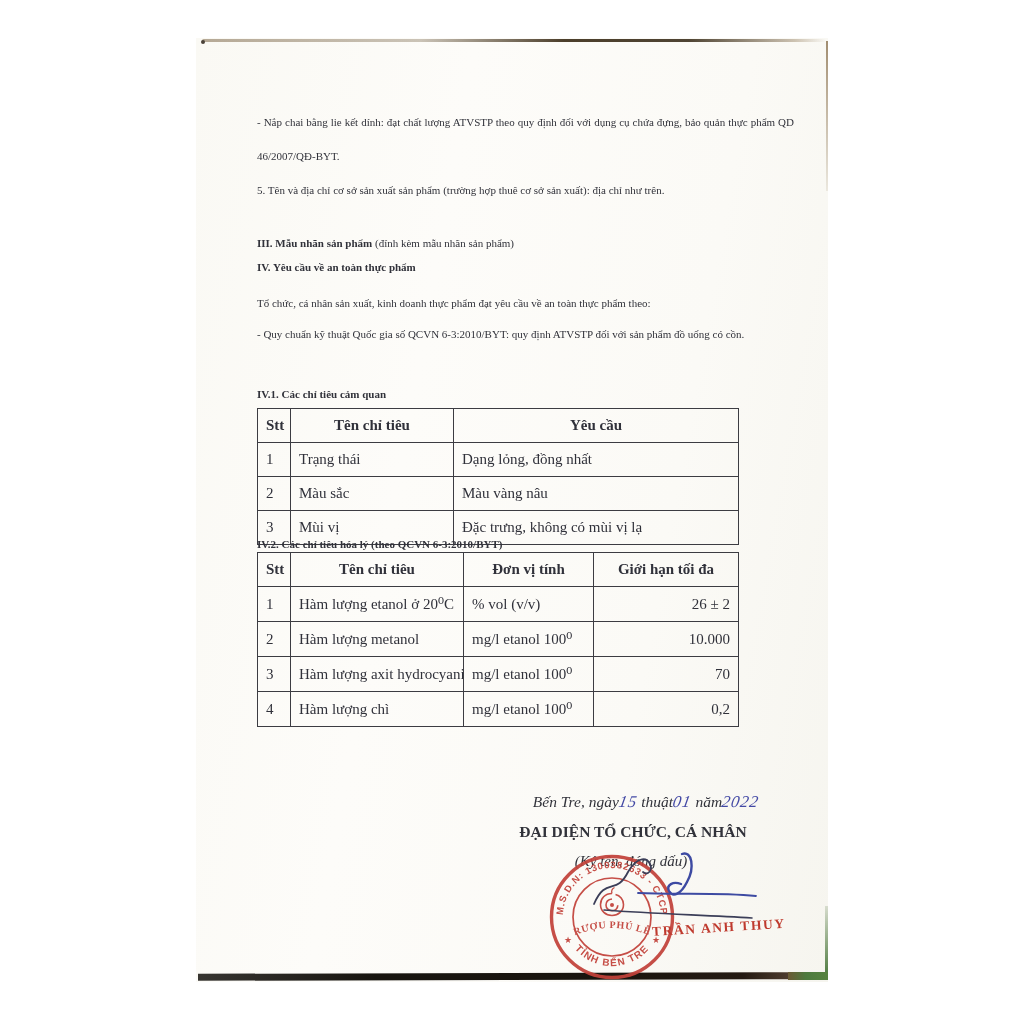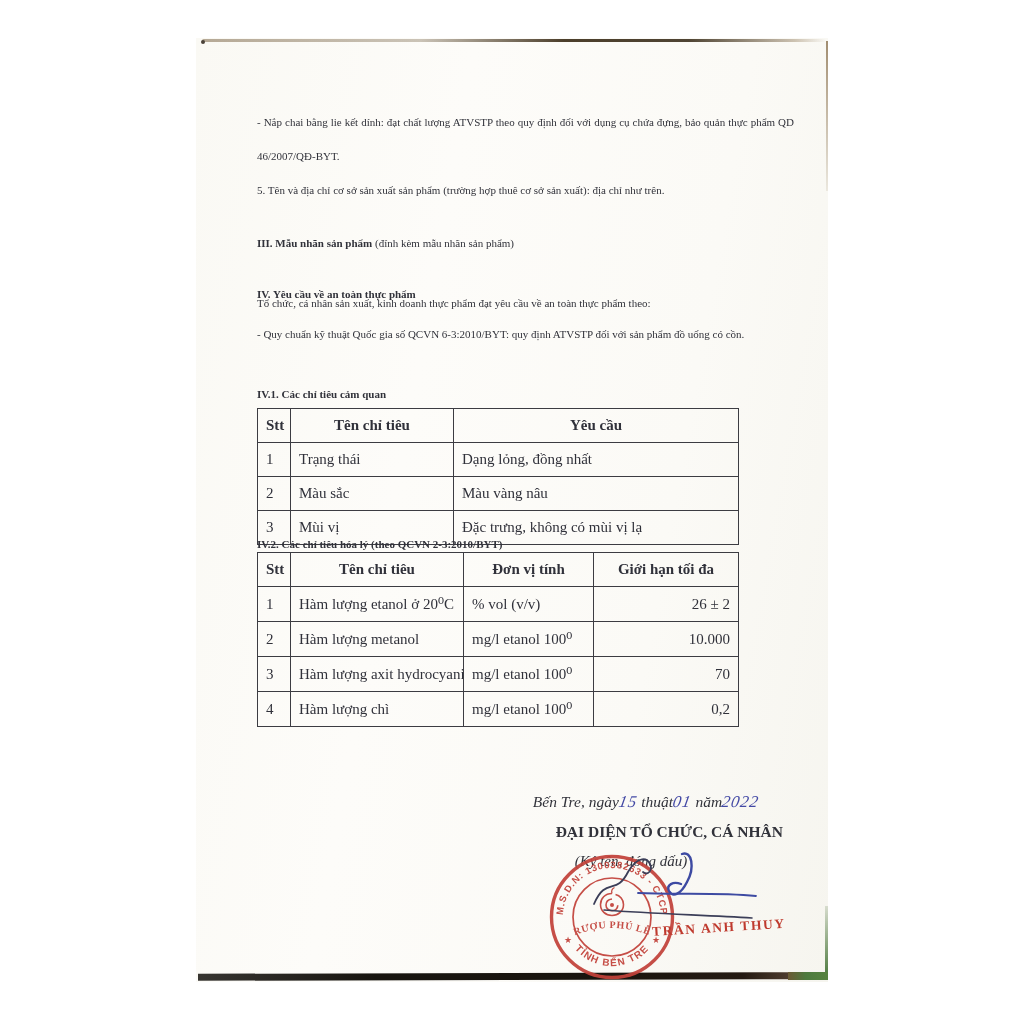--- a/index.html
+++ b/index.html
@@ -71,21 +71,21 @@
   <div class="edge-right"></div>
   <div class="edge-right-low"></div>
   <div class="edge-bottom"></div>
   <div class="edge-bottom-green"></div>
 
   <p class="tx just" style="top:56px;">- Nắp chai bằng lie kết dính: đạt chất lượng ATVSTP theo quy định đối với dụng cụ chứa đựng, bảo quản thực phẩm QD 46/2007/QĐ-BYT.</p>
   <p class="tx just" style="top:124px;">5. Tên và địa chỉ cơ sở sản xuất sản phẩm (trường hợp thuê cơ sở sản xuất): địa chỉ như trên.</p>
 
   <p class="tx" style="top:177px;"><span class="b">III. Mẫu nhãn sản phẩm</span><span class="i"> (đính kèm mẫu nhãn sản phẩm)</span></p>
 
-  <p class="tx b" style="top:223px;">IV. Yêu cầu về an toàn thực phẩm</p>
+  <p class="tx b" style="top:196px;">IV. Yêu cầu về an toàn thực phẩm</p>
   <p class="tx just" style="top:237px;">Tổ chức, cá nhân sản xuất, kinh doanh thực phẩm đạt yêu cầu về an toàn thực phẩm theo:</p>
   <p class="tx just" style="top:268px;">- Quy chuẩn kỹ thuật Quốc gia số QCVN 6-3:2010/BYT: quy định ATVSTP đối với sản phẩm đồ uống có cồn.</p>
 
   <p class="tx b" style="top:323px;">IV.1. Các chỉ tiêu cảm quan</p>
 
   <table class="doc" style="top:370px;left:61px;width:481px;">
     <colgroup>
         <col style="width:33px">
         <col style="width:163px">
         <col style="width:285px">
@@ -107,21 +107,21 @@
       <td>Màu vàng nâu</td>
     </tr>
     <tr style="height:31px;">
       <td>3</td>
       <td>Mùi vị</td>
       <td>Đặc trưng, không có mùi vị lạ</td>
     </tr>
   </tbody>
     </table>
 
-  <p class="tx b" style="top:473px;">IV.2. Các chỉ tiêu hóa lý (theo QCVN 2-3:2010/BYT)</p>
+  <p class="tx b" style="top:473px;">IV.2. Các chỉ tiêu hóa lý (theo QCVN 6-3:2010/BYT)</p>
 
   <table class="doc" style="top:514px;left:61px;width:481px;">
     <colgroup>
         <col style="width:33px">
         <col style="width:173px">
         <col style="width:130px">
         <col style="width:145px">
       </colgroup>
     <tbody>
         <tr style="height:33px;">
@@ -153,21 +153,21 @@
       <td>Hàm lượng chì</td>
       <td>mg/l etanol 100⁰</td>
       <td class="c-center">0,2</td>
     </tr>
   </tbody>
     </table>
 
 
   <p class="date-line" style="top:738px;"><span>Bến Tre, ngày</span><span class="hand">15</span> <span>thuật</span><span class="hand">01</span> <span>năm</span><span class="hand">2022</span></p>
 
-  <p class="rep-title" style="top:769px;text-align:right;">ĐẠI DIỆN TỔ CHỨC, CÁ NHÂN</p>
+  <p class="rep-title" style="top:769px;">ĐẠI DIỆN TỔ CHỨC, CÁ NHÂN</p>
   <p class="sign-note" style="top:800px;">(Ký tên, đóng dấu)</p>
 
   <svg class="stamp-svg" viewBox="0 0 168 168">
     <defs>
       <path id="arcTop" d="M 37.95 100.76 A 49 49 0 1 1 130.05 100.76" fill="none"></path>
       <path id="arcBot" d="M 46.46 115.5 A 49 49 0 0 0 121.54 115.5" fill="none"></path>
       <path id="arcMid" d="M 50 101 Q 84 89 118 101" fill="none"></path>
     </defs>
     <circle cx="84" cy="84" r="60.5" fill="none" stroke="#c2423a" stroke-width="3.4"></circle>
     <circle cx="84" cy="84" r="39" fill="none" stroke="#c2423a" stroke-width="1.7"></circle>

